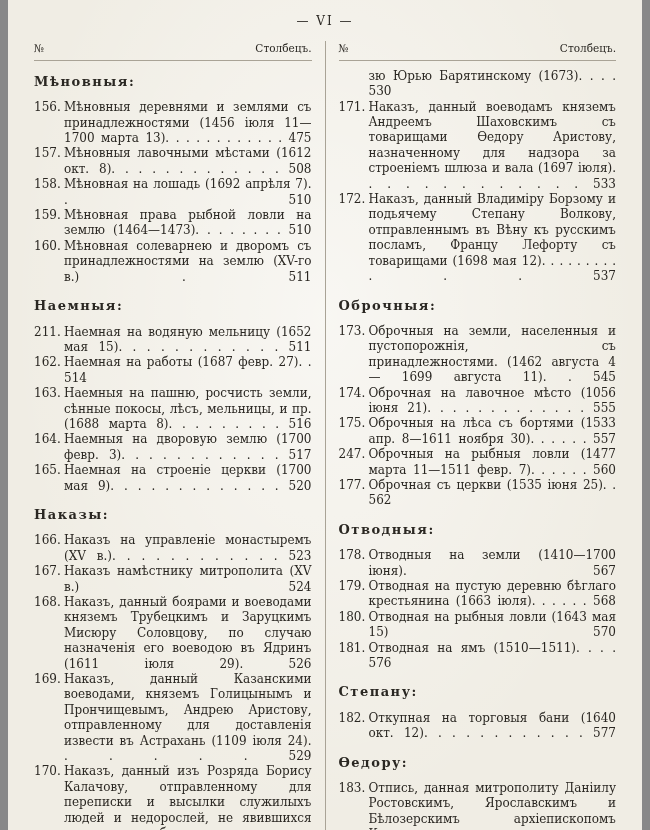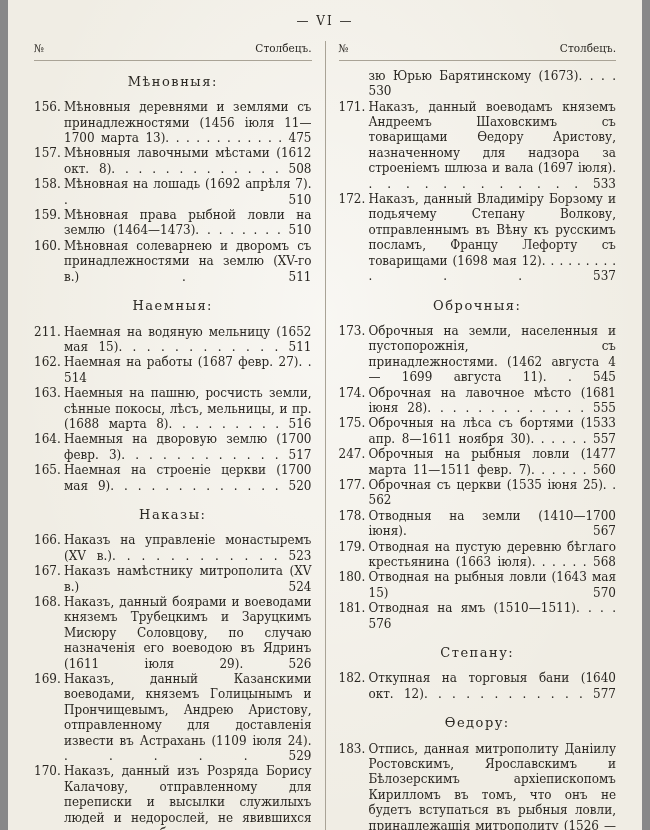--- a/index.html
+++ b/index.html
@@ -33,22 +33,21 @@
   .col-header {
     display: flex;
     justify-content: space-between;
     align-items: baseline;
     font-size: 10.5px;
     padding-bottom: 3px;
     border-bottom: 1px solid var(--rule, #a9a396);
     margin-bottom: 8px;
   }
   .section-heading {
-    text-align: center;
-    font-weight: normal;
+    font-weight: bold;
     font-size: 13px;
     letter-spacing: 1.5px;
     margin: 13px 0 11px 0;
   }
   .entry {
     margin: 0;
     padding-left: 30px;
     text-indent: -30px;
     text-align: justify;
     text-align-last: justify;
@@ -103,24 +102,25 @@
       <div class="col-header">
         <span>№</span>
         <span>Столбецъ.</span>
       </div>
       <div class="col-body">
           <p class="entry continuation"><span class="entry-text">зю Юрью Барятинскому (1673). . . .</span> <span class="entry-page">530</span></p>
           <p class="entry"><span class="entry-num">171.</span><span class="entry-text">Наказъ, данный воеводамъ княземъ Андреемъ Шаховскимъ съ товарищами Ѳедору Аристову, назначенному для надзора за строеніемъ шлюза и вала (1697 іюля). . . . . . . . . . . . .</span> <span class="entry-page">533</span></p>
           <p class="entry"><span class="entry-num">172.</span><span class="entry-text">Наказъ, данный Владиміру Борзому и подьячему Степану Волкову, отправленнымъ въ Вѣну къ русскимъ посламъ, Францу Лефорту съ товарищами (1698 мая 12). . . . . . . . . . . .</span> <span class="entry-page">537</span></p>
           <div class="section-heading">Оброчныя:</div>
           <p class="entry"><span class="entry-num">173.</span><span class="entry-text">Оброчныя на земли, населенныя и пустопорожнія, съ принадлежностями. (1462 августа 4 — 1699 августа 11). .</span> <span class="entry-page">545</span></p>
-          <p class="entry"><span class="entry-num">174.</span><span class="entry-text">Оброчная на лавочное мѣсто (1681 іюня 28). . . . . . . . . . . . .</span> <span class="entry-page">555</span></p>
+          <p class="entry"><span class="entry-num">174.</span><span class="entry-text">Оброчная на лавочное мѣсто (1056 іюня 21). . . . . . . . . . . . .</span> <span class="entry-page">555</span></p>
           <p class="entry"><span class="entry-num">175.</span><span class="entry-text">Оброчныя на лѣса съ бортями (1533 апр. 8—1611 ноября 30). . . . . .</span> <span class="entry-page">557</span></p>
           <p class="entry"><span class="entry-num">247.</span><span class="entry-text">Оброчныя на рыбныя ловли (1477 марта 11—1511 февр. 7). . . . . .</span> <span class="entry-page">560</span></p>
           <p class="entry"><span class="entry-num">177.</span><span class="entry-text">Оброчная съ церкви (1535 іюня 25). .</span> <span class="entry-page">562</span></p>
+          <div class="section-heading">Отводныя:</div>
           <p class="entry"><span class="entry-num">178.</span><span class="entry-text">Отводныя на земли (1410—1700 іюня).</span> <span class="entry-page">567</span></p>
           <p class="entry"><span class="entry-num">179.</span><span class="entry-text">Отводная на пустую деревню бѣглаго крестьянина (1663 іюля). . . . . .</span> <span class="entry-page">568</span></p>
           <p class="entry"><span class="entry-num">180.</span><span class="entry-text">Отводная на рыбныя ловли (1643 мая 15)</span> <span class="entry-page">570</span></p>
           <p class="entry"><span class="entry-num">181.</span><span class="entry-text">Отводная на ямъ (1510—1511). . . .</span> <span class="entry-page">576</span></p>
           <div class="section-heading">Степану:</div>
           <p class="entry"><span class="entry-num">182.</span><span class="entry-text">Откупная на торговыя бани (1640 окт. 12). . . . . . . . . . . .</span> <span class="entry-page">577</span></p>
           <div class="section-heading">Ѳедору:</div>
           <p class="entry"><span class="entry-num">183.</span><span class="entry-text">Отпись, данная митрополиту Даніилу Ростовскимъ, Ярославскимъ и Бѣлозерскимъ архіепископомъ Кирилломъ въ томъ, что онъ не будетъ вступаться въ рыбныя ловли, принадлежащія митрополиту (1526 — 1539). . . . . .</span> </p>
         </div>
     </div>

